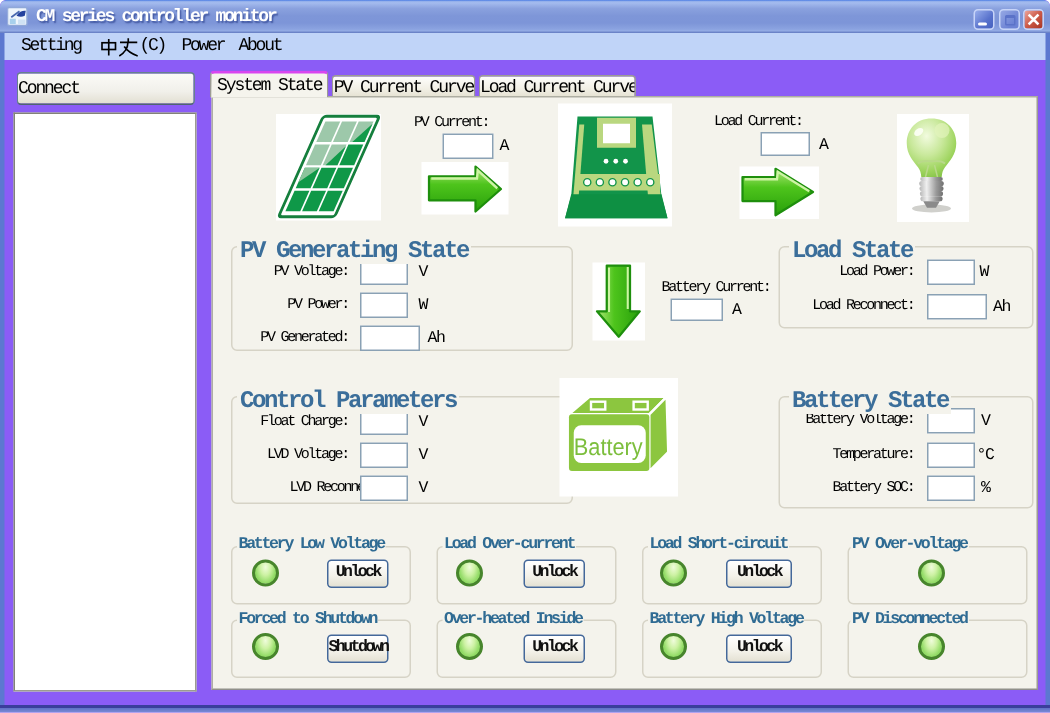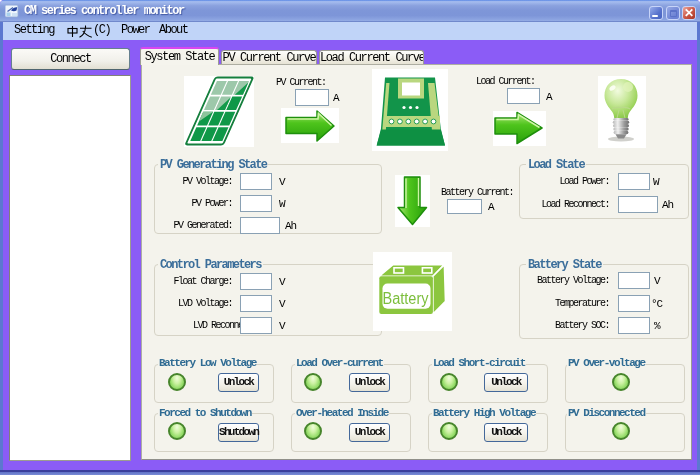--- a/index.html
+++ b/index.html
@@ -16,38 +16,38 @@
 #bcls{left:682px;background:linear-gradient(135deg,#eda79e 0%,#cc5a48 50%,#a83424 100%);color:#fff;font-weight:bold;font-size:12px;text-align:center;line-height:13px;font-family:"Liberation Sans",sans-serif}
 
 #menu{left:0;top:22px;width:700px;height:18px;background:#c0d4f8;font-size:12px;letter-spacing:-1.5px}
 #menu span{position:absolute;top:1px}
 
 #bl{left:0;top:22px;width:3px;height:448px;background:#5c78d0}
 #br{left:697px;top:22px;width:3px;height:448px;background:#5c78d0}
 #bb1{left:0;top:470px;width:700px;height:2px;background:#3a3e9c}
 #bb2{left:0;top:472px;width:700px;height:3px;background:linear-gradient(180deg,#5f71c6,#7a8cd6)}
 
-#connect{left:11px;top:48px;width:119px;height:22px;border:1px solid #66808f;border-bottom-color:#4f656f;border-radius:3px;background:linear-gradient(180deg,#fbfaf7,#f1f0ea 60%,#e2dfd2);font-size:12px;letter-spacing:-1.4px;text-align:center;line-height:21px}
+#connect{left:11px;top:48px;width:119px;height:22px;border:1px solid #66808f;border-bottom-color:#4f656f;border-radius:3px;background:linear-gradient(180deg,#fbfaf7,#f1f0ea 60%,#e2dfd2);font-size:12px;letter-spacing:-1.4px;text-align:left;line-height:21px}
 #list{left:9px;top:75px;width:122px;height:386px;background:#fff;border:1px solid #9c9c90;border-top-color:#828278;border-left-color:#828278}
 
 .tab{border:1px solid #9c9c94;border-bottom:none;border-radius:3px 3px 0 0;font-size:12px;letter-spacing:-1.4px;text-align:center;white-space:nowrap;overflow:hidden;background:linear-gradient(180deg,#fefefc,#f2f0e6 60%,#e6e3d4)}
 #tab1{left:140px;top:47px;width:79px;height:18px;background:#f5f4ed;border-top:2px solid #d946ef;line-height:16px;z-index:3}
 #tab2{left:221px;top:50px;width:96px;height:14px;line-height:14px}
 #tab3{left:319px;top:50px;width:105px;height:14px;line-height:14px}
 #tab4{left:426px;top:50px;width:130px;height:14px;line-height:14px}
 #panel{left:141px;top:64px;width:551px;height:396px;background:#f4f3ec;border:1px solid #aeaea2;border-bottom-color:#90908a;border-right-color:#9c9c92}
 
 .card{background:#fff}
 
 .lb{font-size:10px;letter-spacing:-1.5px;color:#000;white-space:nowrap}
 .inp{background:#fff;border:1px solid #8aa1b4}
 .un{font-size:11px;letter-spacing:-1px;color:#000}
 
 .gb{border:1px solid #d6d3c6;border-radius:4px}
-.gt{font-size:12px;font-weight:bold;letter-spacing:-1.6px;color:#3b6e9a;background:#f4f3ec;padding:0 2px;white-space:nowrap;z-index:2}
+.gt{font-size:16px;font-weight:bold;letter-spacing:-1.6px;color:#3b6e9a;background:#f4f3ec;padding:0 2px;white-space:nowrap;z-index:2}
 .gt2{font-size:11px;font-weight:bold;letter-spacing:-1.5px;color:#2f6b93;background:#f4f3ec;padding:0 1px;white-space:nowrap;z-index:2}
 
 .led{width:18px;height:18px;border-radius:50%;border:2px solid #47852c;background:radial-gradient(ellipse at 50% 22%,#f0fcdc 0%,#cdf2a4 35%,#90da64 70%,#9fe27a 100%)}
 
 .ub{border:1px solid #44689a;border-radius:3px;background:linear-gradient(180deg,#fff,#f3f1e9 60%,#e4e1d3);font-size:11px;font-weight:bold;letter-spacing:-1.7px;text-align:center;line-height:16px;color:#111}
 </style></head>
 <body>
 <div id="win">
  <div id="tb" class="abs"></div>
  <svg class="abs" style="left:5px;top:4px" width="14" height="14" viewBox="0 0 14 14">

